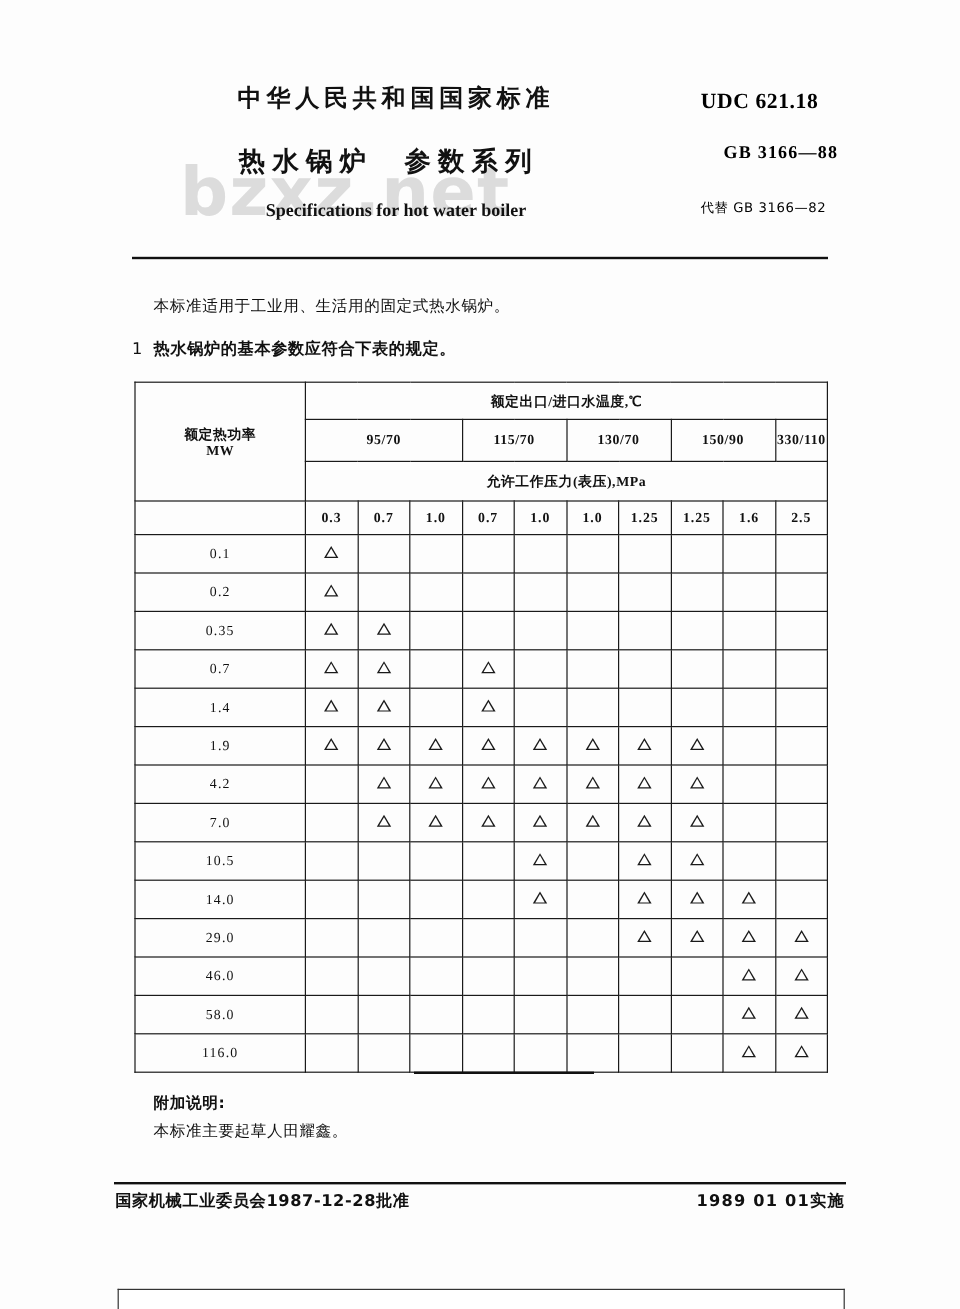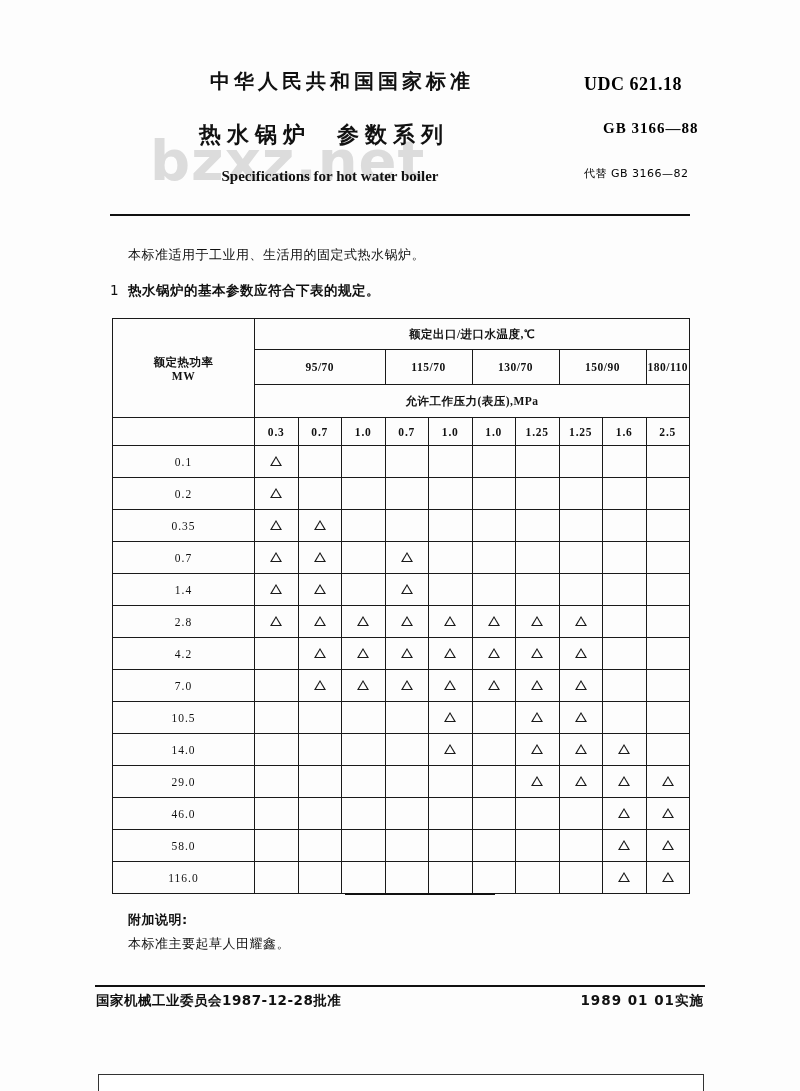--- a/index.html
+++ b/index.html
@@ -42,21 +42,21 @@
     letter-spacing: 1px;
     color: #d7d7d7;
     opacity: .85;
     user-select: none;
     white-space: nowrap;
   }
 
   
   .hdr-national {
     position: absolute;
-    left: 12px;
+    left: 0;
     top: 68px;
     width: 660px;
     text-align: center;
     font-family: "DejaVu Sans", sans-serif;
     font-weight: bold;
     font-size: 20px;
     letter-spacing: 4px;
     color: #111;
   }
   .hdr-title {
@@ -306,21 +306,21 @@
             <div>额定热功率</div>
             <div>MW</div>
           </th>
           <th class="cn" colspan="10">额定出口/进口水温度,℃</th>
         </tr>
         <tr class="hrow-ratio" id="ratio-row">
             <th colspan="3">95/70</th>
             <th colspan="2">115/70</th>
             <th colspan="2">130/70</th>
             <th colspan="2">150/90</th>
-            <th colspan="1">180/110</th>
+            <th colspan="1">330/110</th>
           </tr>
         <tr class="hrow-press">
           <th class="cn" colspan="10">允许工作压力(表压),MPa</th>
         </tr>
         <tr class="hrow-val" id="pressure-row">
           <th></th>
         <th>0.3</th>
             <th>0.7</th>
             <th>1.0</th>
             <th>0.7</th>
@@ -392,21 +392,21 @@
             <td></td>
             <td><span class="tri"></span></td>
             <td></td>
             <td></td>
             <td></td>
             <td></td>
             <td></td>
             <td></td>
           </tr>
           <tr>
-            <td class="mw">2.8</td>
+            <td class="mw">1.9</td>
             <td><span class="tri"></span></td>
             <td><span class="tri"></span></td>
             <td><span class="tri"></span></td>
             <td><span class="tri"></span></td>
             <td><span class="tri"></span></td>
             <td><span class="tri"></span></td>
             <td><span class="tri"></span></td>
             <td><span class="tri"></span></td>
             <td></td>
             <td></td>

